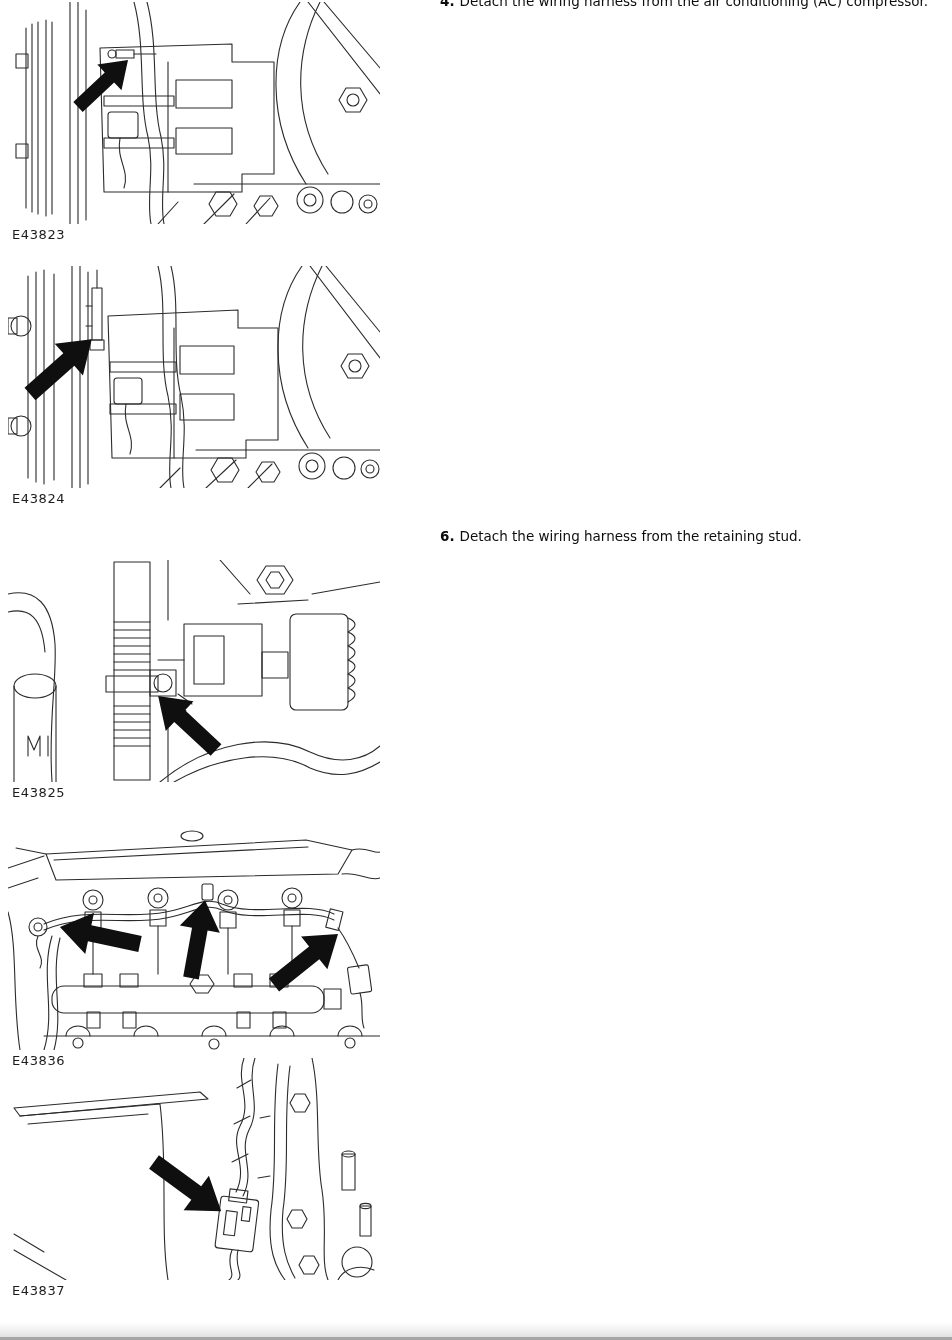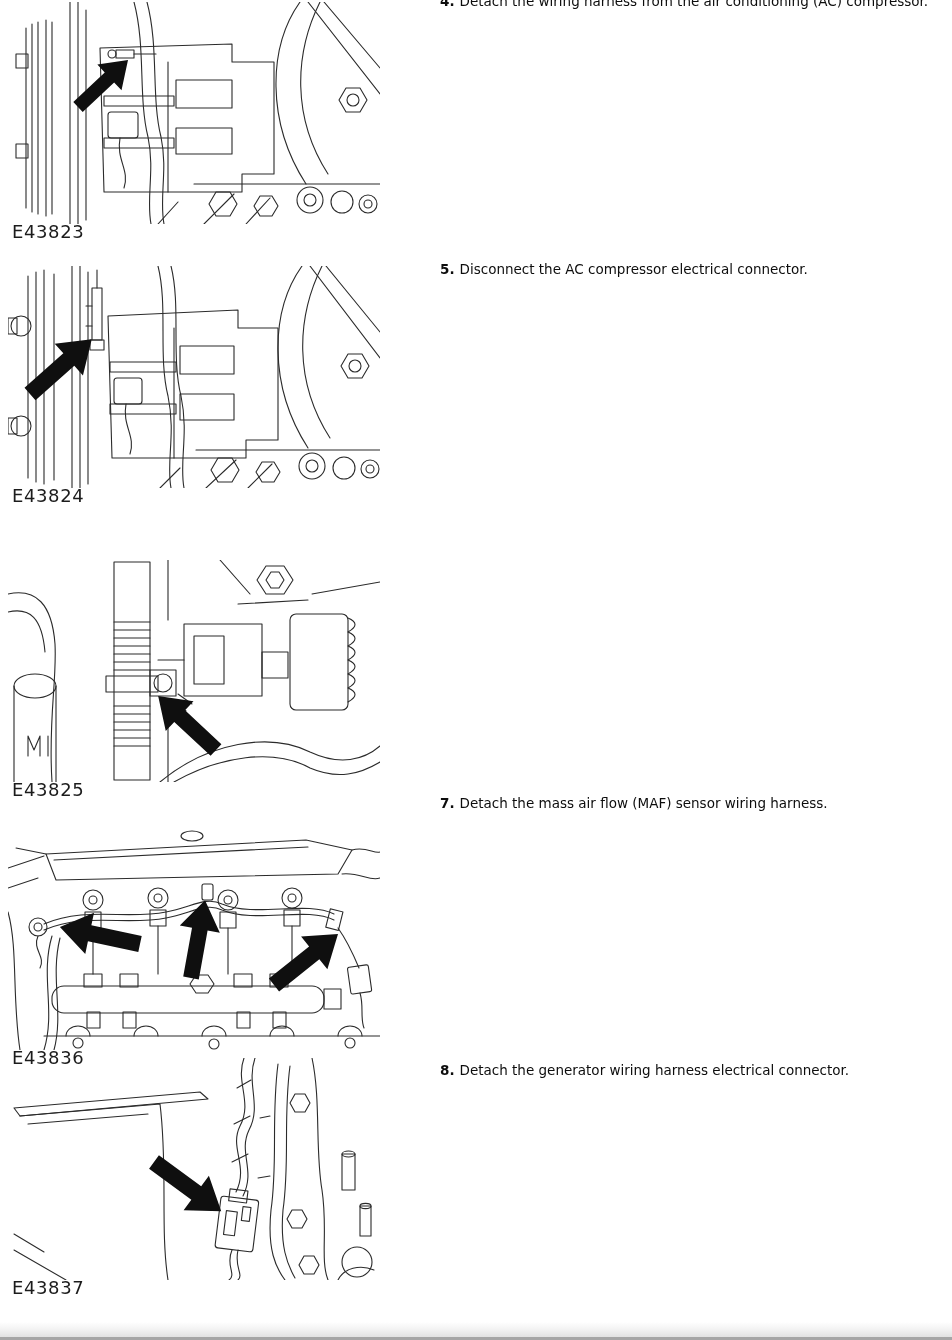--- a/index.html
+++ b/index.html
@@ -8,21 +8,21 @@
     width:952px;height:1340px;
     background:#ffffff;
     overflow:hidden;
     font-family:"DejaVu Sans","Liberation Sans",sans-serif;
     color:#111;
   }
   .figure{position:absolute;left:8px;width:372px;height:240px;}
   .figure svg{display:block;width:372px;height:222px;}
   .fig-label{
     position:absolute;left:4px;bottom:0;
-    font-size:18px;letter-spacing:0.6px;color:#1c1c1c;
+    font-size:13px;letter-spacing:0.6px;color:#1c1c1c;
   }
   .step{
     position:absolute;left:440px;width:505px;
     font-size:13.5px;line-height:16px;color:#0d0d0d;
   }
   .step .num{font-weight:bold;margin-right:5px;}
   .bottom-bar{
     position:absolute;left:0;top:1322px;width:952px;height:15px;
     background:linear-gradient(180deg,#ffffff 0%,#f1f1f1 55%,#e2e2e2 100%);
     border-bottom:3px solid #a6a6a6;
@@ -112,23 +112,20 @@
           <circle cx="304" cy="200" r="6"></circle>
         <circle cx="336" cy="202" r="11"></circle>
         <circle cx="362" cy="203" r="9"></circle>
           <circle cx="362" cy="203" r="4"></circle>
         <path d="M198,222 L228,194 M240,222 L264,198 M152,222 L172,202"></path>
         <polygon class="arrow" points="0,-7 44,-7 44,-18 70,0 44,18 44,7 0,7" transform="translate(22,128) rotate(-41.6) scale(1.18)"></polygon>
       </g>
     </svg>
     <div class="fig-label">E43824</div>
   </div>
-  <div class="step" style="top:261px">
-    <span class="num">5.</span><span>Disconnect the AC compressor electrical connector.</span>
-  </div>
 
   <div class="figure" style="top:560px">
     <svg viewBox="0 0 372 222">
       <g class="lineart">
         <path d="M0,34 C28,28 44,44 47,84 C49,122 40,160 44,222"></path>
         <path d="M0,52 C22,47 34,58 37,92"></path>
         <ellipse cx="27" cy="126" rx="21" ry="12"></ellipse>
         <path d="M6,126 V222 M48,126 V222"></path>
         <rect x="106" y="2" width="36" height="218"></rect>
         <path d="M106,62h36M106,70h36M106,78h36M106,86h36M106,94h36M106,102h36M106,110h36M106,146h36M106,154h36M106,162h36M106,170h36M106,178h36M106,186h36"></path>
@@ -147,20 +144,23 @@
         <path d="M212,0 L242,34 M304,34 L372,22 M230,44 L300,40"></path>
         <path d="M160,0 V60"></path>
         <path d="M152,222 C200,182 262,172 302,192 C332,206 356,200 372,186"></path>
         <path d="M166,222 C212,196 266,188 302,208 C330,220 352,214 372,202"></path>
         <path d="M160,152 V222"></path>
         <path d="M20,196 v-20 l6,14 6,-14 v20 M40,176 v20"></path>
         <polygon class="arrow" points="0,-7 44,-7 44,-18 70,0 44,18 44,7 0,7" transform="translate(208,190) rotate(-137) scale(1.13)"></polygon>
       </g>
     </svg>
     <div class="fig-label">E43825</div>
+  </div>
+  <div class="step" style="top:528px">
+    <span class="num">6.</span><span>Detach the wiring harness from the retaining stud.</span>
   </div>
 
   <div class="figure" style="top:828px">
     <svg viewBox="0 0 372 222">
       <g class="lineart">
         <polygon points="38,26 298,12 344,22 330,46 48,52"></polygon>
         <path d="M46,32 L300,19"></path>
         <ellipse cx="184" cy="8" rx="11" ry="5"></ellipse>
         <path d="M0,40 L36,28 M0,60 L30,50 M8,20 L38,26"></path>
         <path d="M344,22 C358,18 366,26 372,24 M334,46 C352,44 362,54 372,50"></path>
@@ -209,23 +209,20 @@
         <path d="M44,108 C32,148 48,182 36,222"></path>
         <path d="M52,110 C42,150 56,184 46,222"></path>
         <path d="M0,84 C10,120 4,170 12,222"></path>
         <polygon class="arrow" points="0,-7 44,-7 44,-18 70,0 44,18 44,7 0,7" transform="translate(132,116) rotate(-168) scale(1.17)"></polygon>
         <polygon class="arrow" points="0,-7 44,-7 44,-18 70,0 44,18 44,7 0,7" transform="translate(183,150) rotate(-79.8) scale(1.13)"></polygon>
         <polygon class="arrow" points="0,-7 44,-7 44,-18 70,0 44,18 44,7 0,7" transform="translate(266,157) rotate(-38.6) scale(1.17)"></polygon>
       </g>
     </svg>
     <div class="fig-label">E43836</div>
   </div>
-  <div class="step" style="top:795px">
-    <span class="num">7.</span><span>Detach the mass air flow (MAF) sensor wiring harness.</span>
-  </div>
 
   <div class="figure" style="top:1058px">
     <svg viewBox="0 0 372 222">
       <g class="lineart">
         <polygon points="6,50 192,34 200,41 12,58"></polygon>
         <path d="M12,58 L152,46 C160,110 152,170 160,222"></path>
         <path d="M20,66 L140,56"></path>
         <path d="M6,192 L58,222 M6,176 L36,194"></path>
         <path d="M236,0 C227,24 245,44 232,68 C221,90 241,108 228,134"></path>
         <path d="M247,0 C238,26 254,48 241,72 C230,95 248,112 235,138"></path>
@@ -248,19 +245,16 @@
         <rect x="352" y="148" width="11" height="30"></rect>
         <ellipse cx="357.5" cy="148" rx="5.5" ry="2.6"></ellipse>
         <circle cx="349" cy="204" r="15"></circle>
         <path d="M330,222 C336,210 352,206 366,212"></path>
         <path d="M252,60 L262,58 M250,120 L262,118"></path>
         <polygon class="arrow" points="0,-7 44,-7 44,-18 70,0 44,18 44,7 0,7" transform="translate(146,104) rotate(36.2) scale(1.19)"></polygon>
       </g>
     </svg>
     <div class="fig-label">E43837</div>
   </div>
-  <div class="step" style="top:1062px">
-    <span class="num">8.</span><span>Detach the generator wiring harness electrical connector.</span>
-  </div>
 
   <div class="bottom-bar"></div>
 
 </div>
 
 </body></html>

